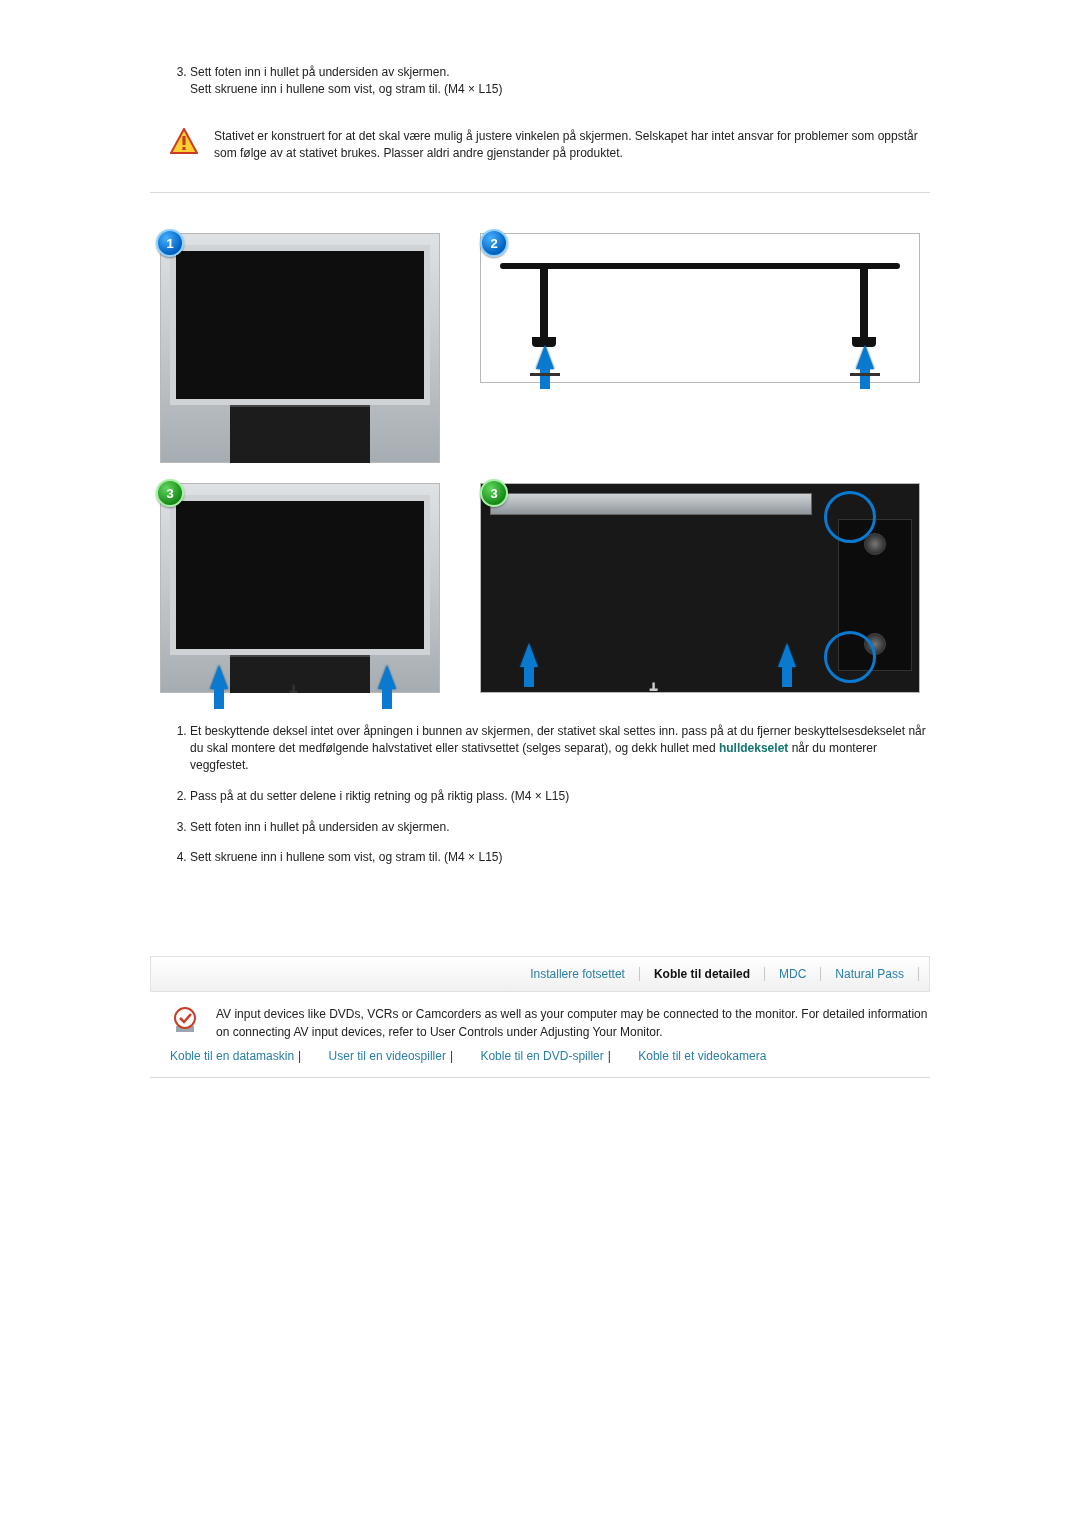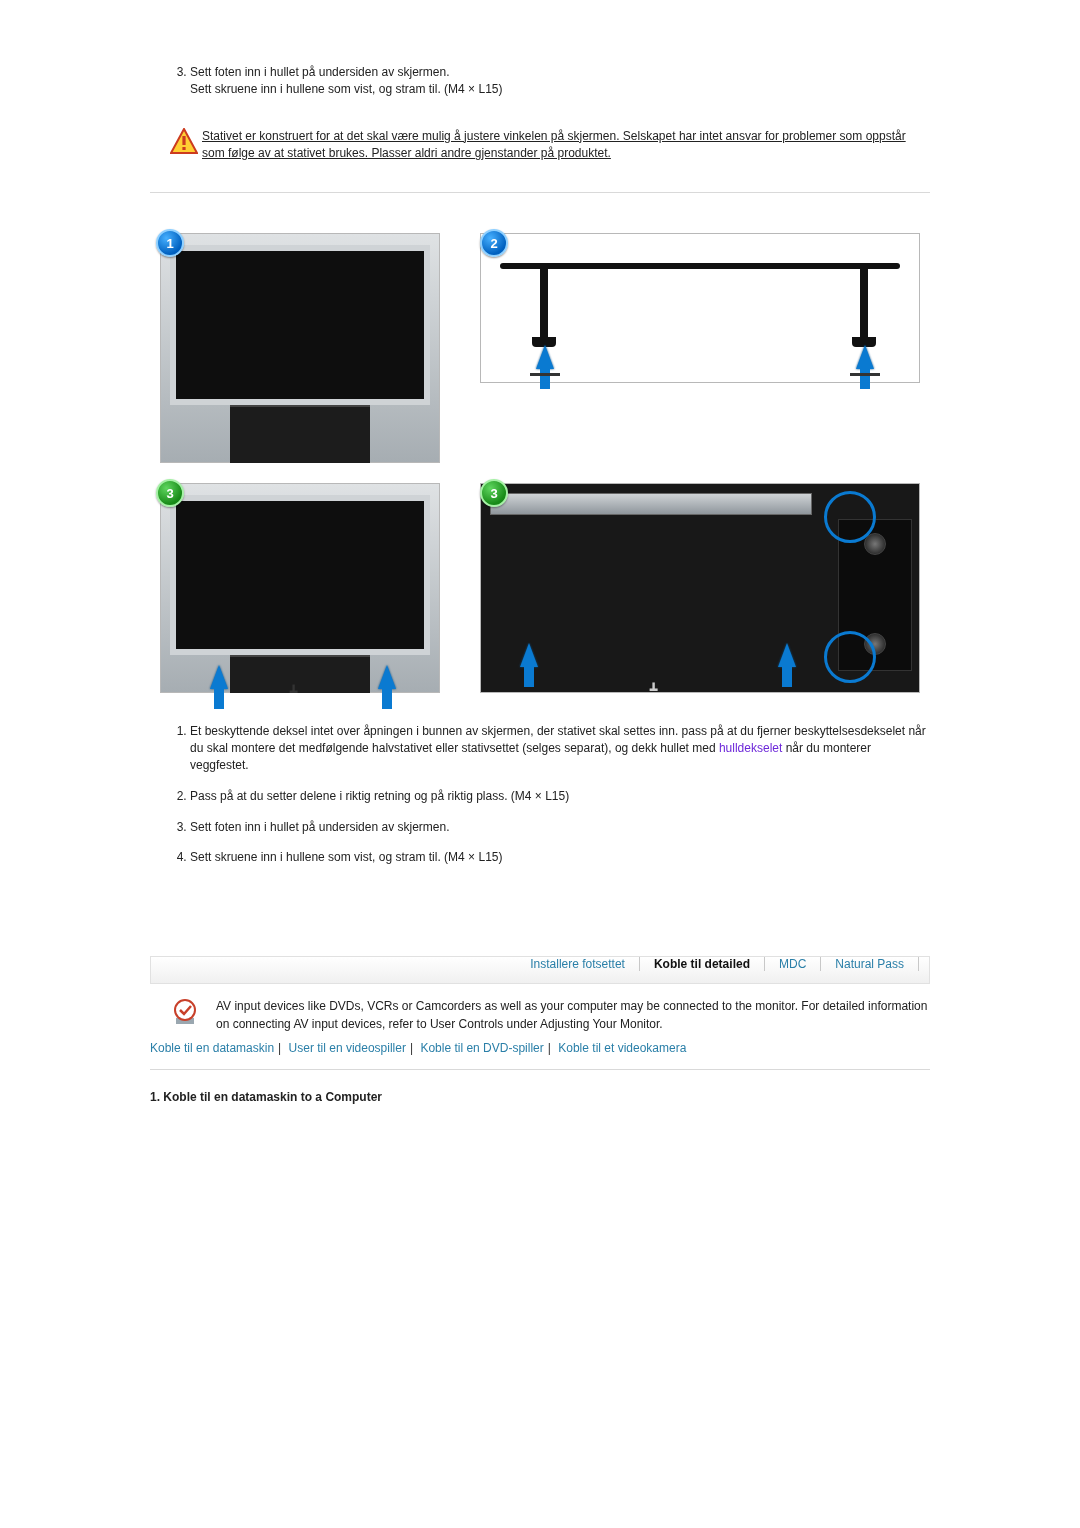--- a/index.html
+++ b/index.html
@@ -21,23 +21,22 @@
     padding: 0;
   }
   ol.top-list li {
     margin-bottom: 2px;
     line-height: 1.4;
   }
   
   .notice-row {
     display: flex;
     align-items: flex-start;
-    gap: 4px;
+    gap: 16px;
     margin: 30px 0 30px 20px;
-    text-decoration: underline;
   }
   .notice-text {
     line-height: 1.45;
   }
   hr.sep {
     border: none;
     border-top: 1px solid #d9d9d9;
     margin: 20px 0 40px 0;
   }
   hr.sep2 {
@@ -201,30 +200,31 @@
 
   
   ol.low-list {
     margin: 0 0 0 40px;
     padding: 0;
   }
   ol.low-list li {
     margin-bottom: 14px;
     line-height: 1.4;
   }
-  a.tl { color: #6d28d9; text-decoration: none; }
+  a.tl { color: #0f766e; text-decoration: none; font-weight: bold; }
 
   
   .tabbar {
     width: 780px;
-    height: 28px;
+    height: 36px;
     margin: 90px 0 14px 0;
     background: linear-gradient(#ffffff, #f0f0f0);
     border: 1px solid #e1e1e1;
     display: flex;
+    align-items: center;
     justify-content: flex-end;
     padding: 0 10px;
     box-sizing: border-box;
     font-size: 12px;
   }
   .tab {
     padding: 0 14px;
     color: #2a7fa8;
     position: relative;
   }
@@ -241,21 +241,21 @@
     align-items: flex-start;
     gap: 16px;
     margin: 4px 0 8px 20px;
   }
   .foot-text { line-height: 1.45; }
   .link-line {
     margin: 4px 0 4px 0;
     color: #2a7fa8;
   }
   .link-line .divider { color: #333; padding: 0 4px; }
-  .link-line a { color: #2a7fa8; text-decoration: none; }
+  .link-line a { color: #2a7fa8; text-decoration: none; margin-left: 20px; }
 </style>
 </head>
 <body>
 
 <div class="page">
 
   <ol class="top-list" start="3">
     <li style="white-space: pre-line;">Sett foten inn i hullet på undersiden av skjermen.
 Sett skruene inn i hullene som vist, og stram til. (M4 × L15)</li>
   </ol>
@@ -354,15 +354,14 @@
 
   <div class="link-line">
     <a href="#">Koble til en datamaskin</a><span class="divider">|</span>
     <a href="#">User til en videospiller</a><span class="divider">|</span>
     <a href="#">Koble til en DVD-spiller</a><span class="divider">|</span>
     <a href="#">Koble til et videokamera</a>
   </div>
 
   <hr class="sep2">
 
-  <div class="sec-title2">1. Koble til en datamaskin to a Computer</div>
 
 </div>
 
 </body></html>

